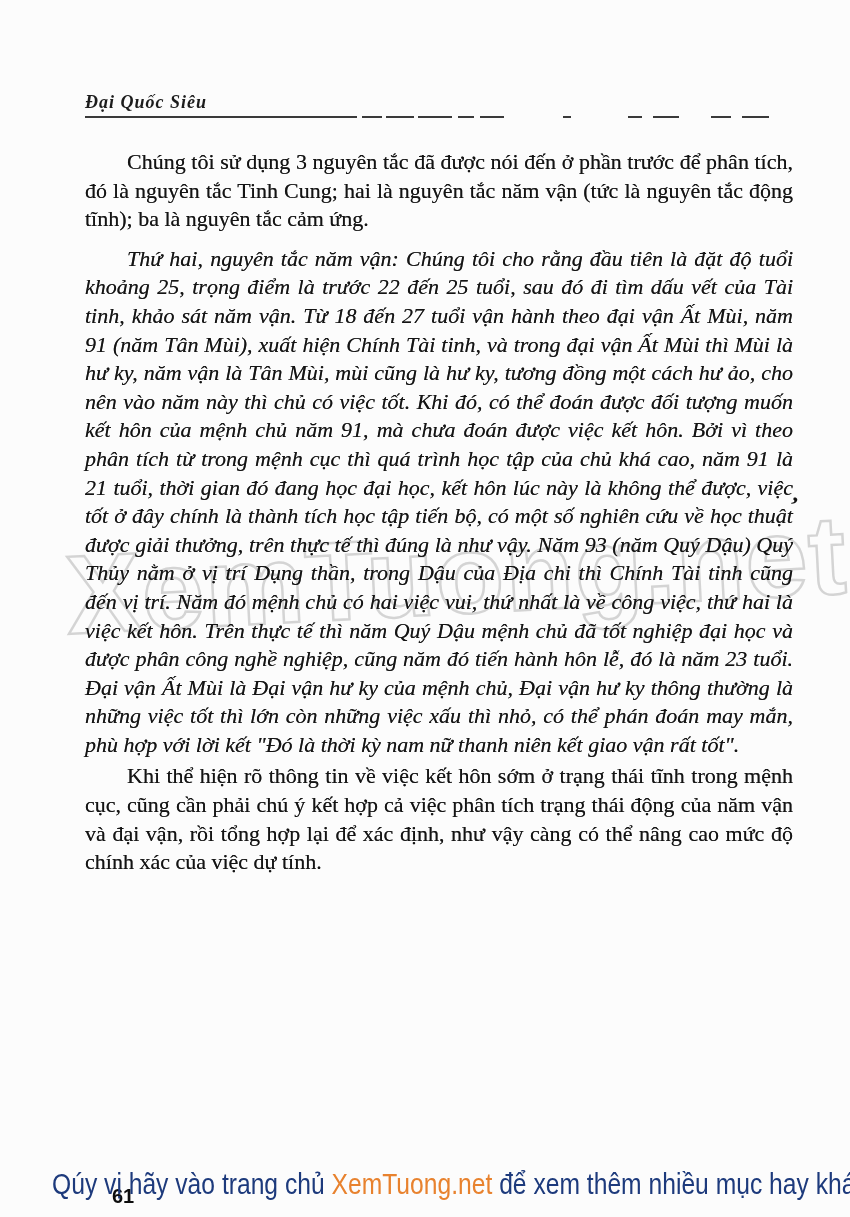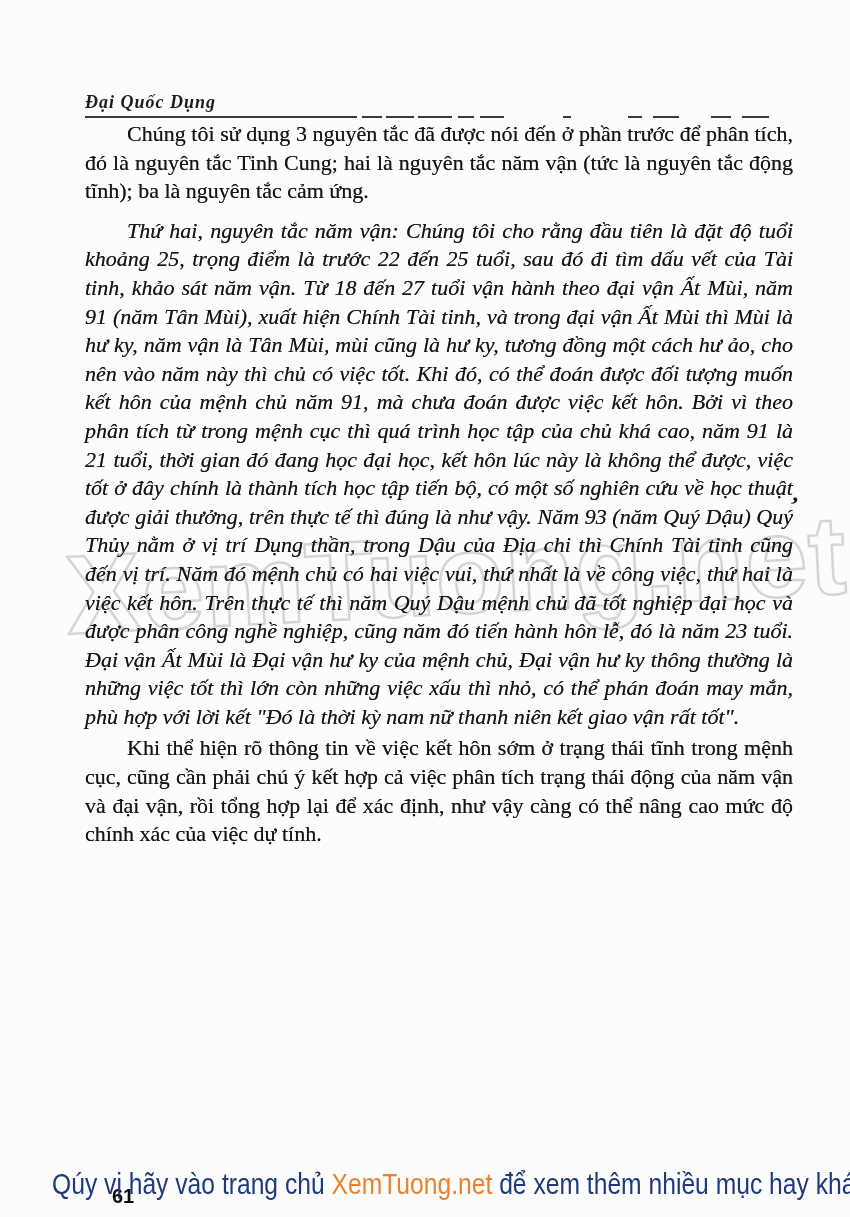--- a/index.html
+++ b/index.html
@@ -40,21 +40,21 @@
     color:transparent;
     -webkit-text-stroke:2.5px #aeaeae;
     opacity:.5;
     transform:rotate(-3deg);
     transform-origin:left center;
     z-index:1;
     pointer-events:none;
   }
   
   .content{
-    position:absolute;left:85px;top:120px;width:708px;z-index:2;
+    position:absolute;left:85px;top:148px;width:708px;z-index:2;
   }
   .para{
     margin:0;
     font-size:22px;line-height:28.6px;
     text-align:justify;
     text-indent:42px;
     text-shadow:0 0 .4px rgba(0,0,0,.65);
   }
   .para.p3{margin-top:11px;font-style:italic;}
   .para.p4{margin-top:3px;}
@@ -80,21 +80,21 @@
     color:#1d3a7c;
   }
   .footer .brand{color:#e8822e;}
 </style>
 </head>
 <body>
 
 <div class="page">
 
   <div class="header">
-    <span class="header-title">Đại Quốc Dụng</span>
+    <span class="header-title">Đại Quốc Siêu</span>
     <div class="header-rule r0"></div>
     <div class="header-rule r1"></div>
     <div class="header-rule r2"></div>
     <div class="header-rule r3"></div>
     <div class="header-rule r4"></div>
     <div class="header-rule r5"></div>
     <div class="header-rule d0"></div>
     <div class="header-rule d1"></div>
     <div class="header-rule d2"></div>
     <div class="header-rule d3"></div>

